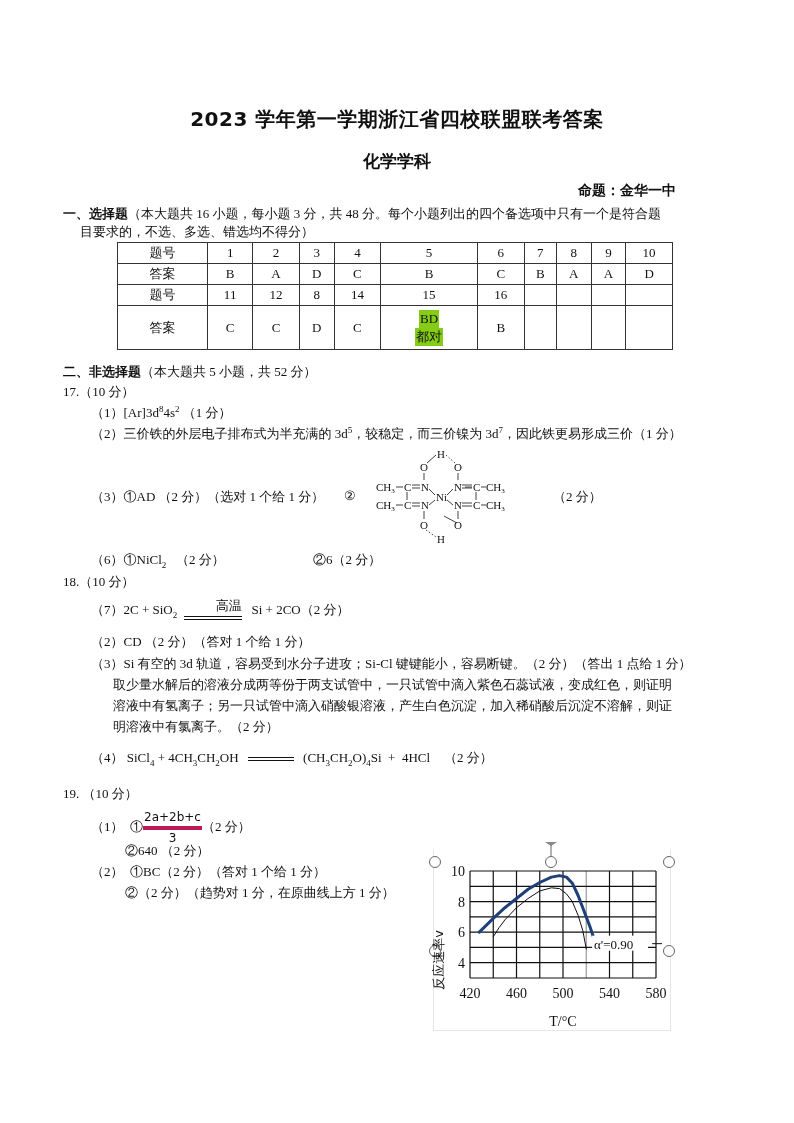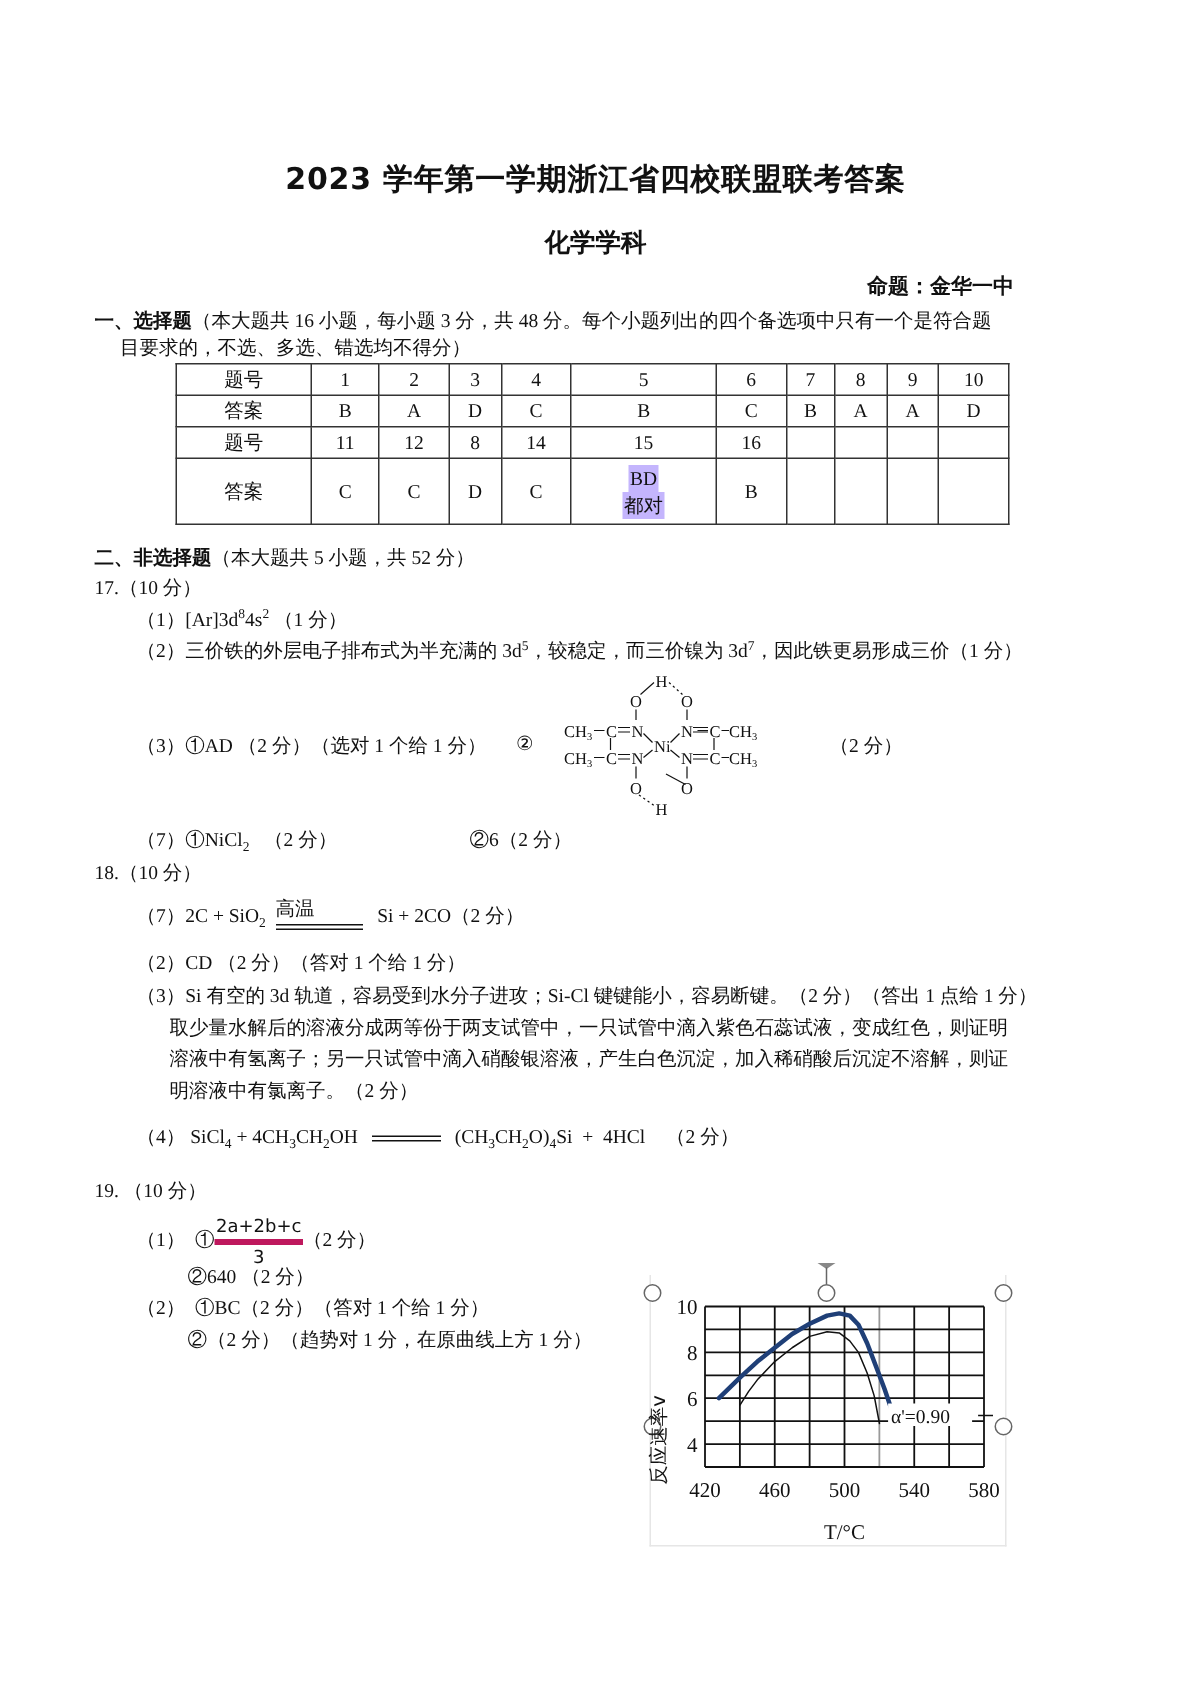--- a/index.html
+++ b/index.html
@@ -7,24 +7,24 @@
          font-family:"Liberation Serif","DejaVu Serif",serif; color:#111; font-size:13px; }
   .abs { position:absolute; white-space:nowrap; }
   .title { left:0; width:794px; top:106px; text-align:center; font-size:20px; font-weight:bold; font-family:"DejaVu Sans",sans-serif; letter-spacing:0.5px; }
   .subtitle { left:0; width:794px; top:150px; text-align:center; font-size:17px; font-weight:bold; font-family:"DejaVu Sans",sans-serif; }
   .author { left:578px; top:182px; font-size:14px; font-weight:bold; font-family:"DejaVu Sans",sans-serif; }
   .sec { font-size:13px; }
   .sec b { font-family:"DejaVu Sans",sans-serif; }
   table.ans { position:absolute; left:117px; top:242px; width:556px; border-collapse:collapse; font-size:13px; }
   table.ans td { border:1px solid #333; text-align:center; height:20px; padding:0; }
   table.ans td.tall { height:43px; }
-  .hl { background:#c4b5fd; display:inline-block; line-height:18px; padding:0 1px; }
+  .hl { background:#84cc16; display:inline-block; line-height:18px; padding:0 1px; }
   .frac { display:inline-block; vertical-align:middle; text-align:center; font-family:"DejaVu Sans",sans-serif; font-size:12px; line-height:17px; }
   .frac .num { border-bottom:4px solid #be185d; padding:0 1px; }
-  .eqsign { display:inline-block; position:relative; width:58px; text-align:left; vertical-align:bottom; }
+  .eqsign { display:inline-block; position:relative; width:58px; text-align:right; vertical-align:bottom; }
   .eqsign .cond { display:block; font-size:13px; line-height:14px; }
   .eqsign .bars { display:block; border-top:1px solid #111; border-bottom:1px solid #111; height:2px; margin-top:3px; }
   .eqline { display:inline-block; width:46px; border-top:1px solid #111; border-bottom:1px solid #111; height:2px; vertical-align:middle; margin:0 6px; }
   sub, sup { font-size:9px; }
   .chart-frame { position:absolute; left:433px; top:850px; width:236px; height:180px; border:1px solid #e6e6e6; border-top:none; }
   .handle { position:absolute; width:10px; height:10px; border:1px solid #666; border-radius:50%; background:#fff; }
 </style>
 </head>
 <body>
 
@@ -162,21 +162,21 @@
     <line x1="59" y1="60" x2="65" y2="55"></line>
       <line x1="83" y1="60" x2="77" y2="55"></line>
   </g>
   <g stroke="#111" stroke-width="0.8" stroke-dasharray="1.5,2" fill="none">
     <line x1="76" y1="10" x2="85" y2="18"></line>
     <line x1="56" y1="85" x2="66" y2="92"></line>
   </g>
 </svg>
 
 <div class="abs" style="left:91px;top:551px;">
-  <span>（7）①NiCl</span><sub>2</sub>
+  <span>（6）①NiCl</span><sub>2</sub>
   &nbsp;&nbsp;<span>（2 分）</span>
 </div>
 <div class="abs" style="left:313px;top:551px;">②6（2 分）</div>
 
 <div class="abs" style="left:63px;top:573px;">18.（10 分）</div>
 <div class="abs" style="left:91px;top:599px;">
   <span>（7）2C + SiO</span><sub>2</sub>
   &nbsp;<span class="eqsign"><span class="cond">高温</span><span class="bars"></span></span>
   &nbsp;&nbsp;<span>Si + 2CO（2 分）</span>
 </div>

